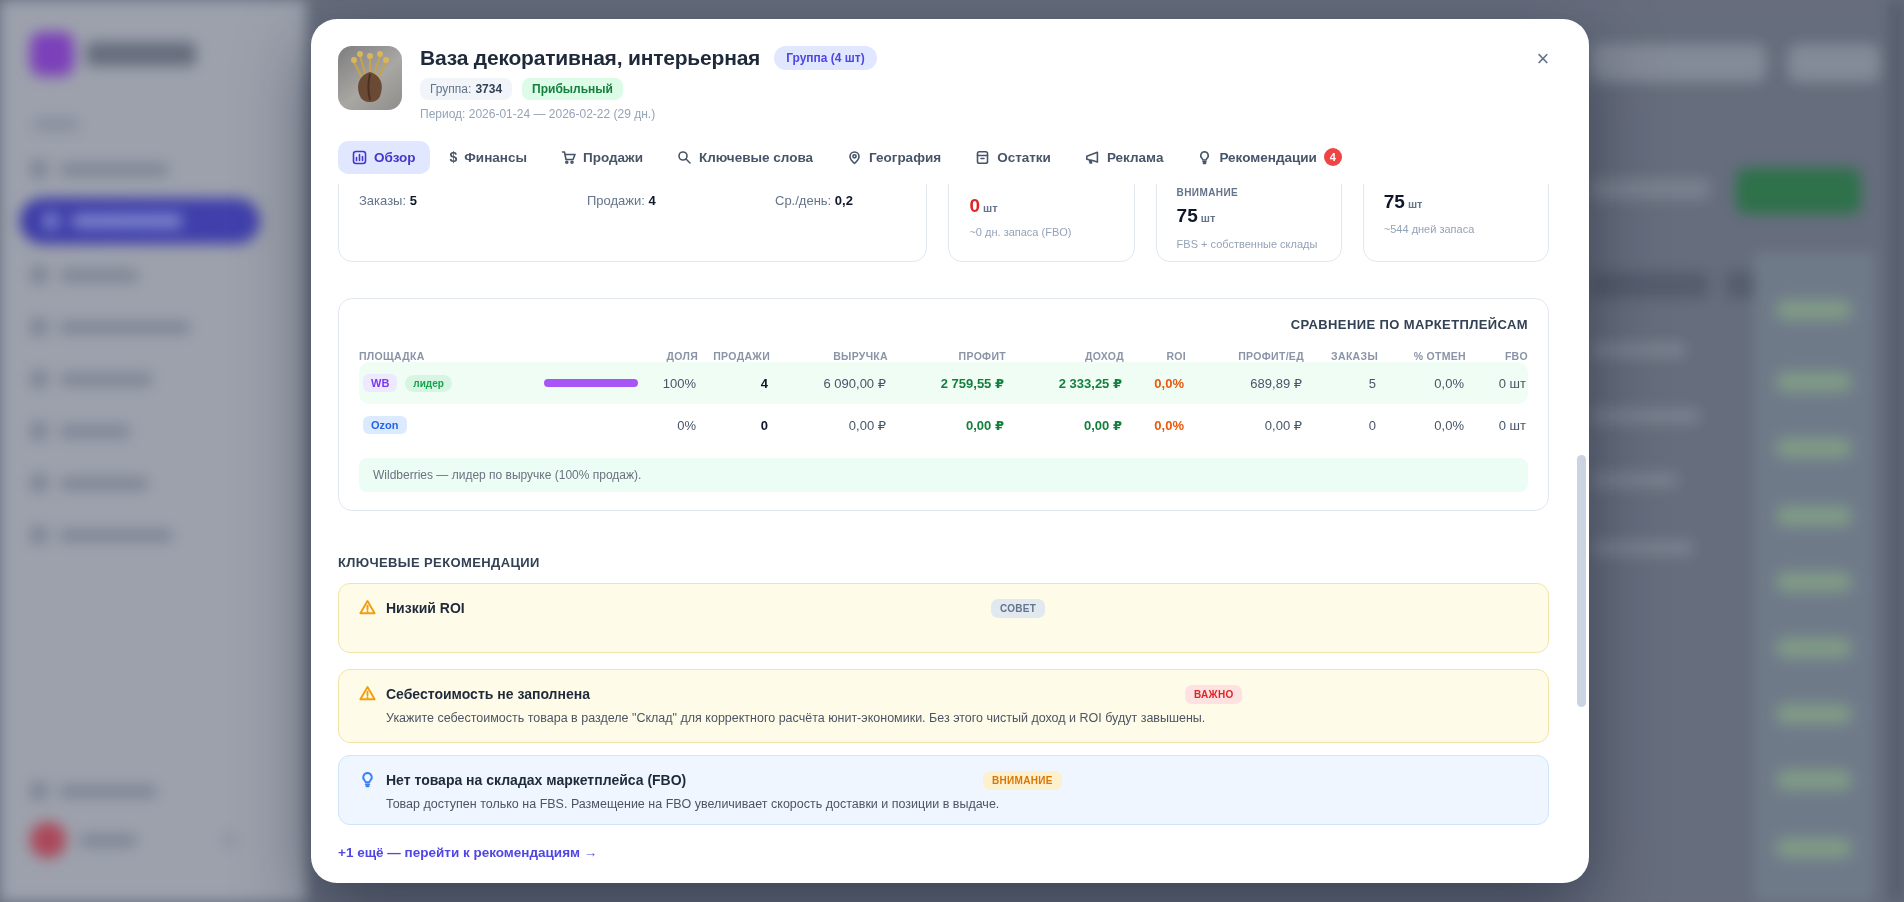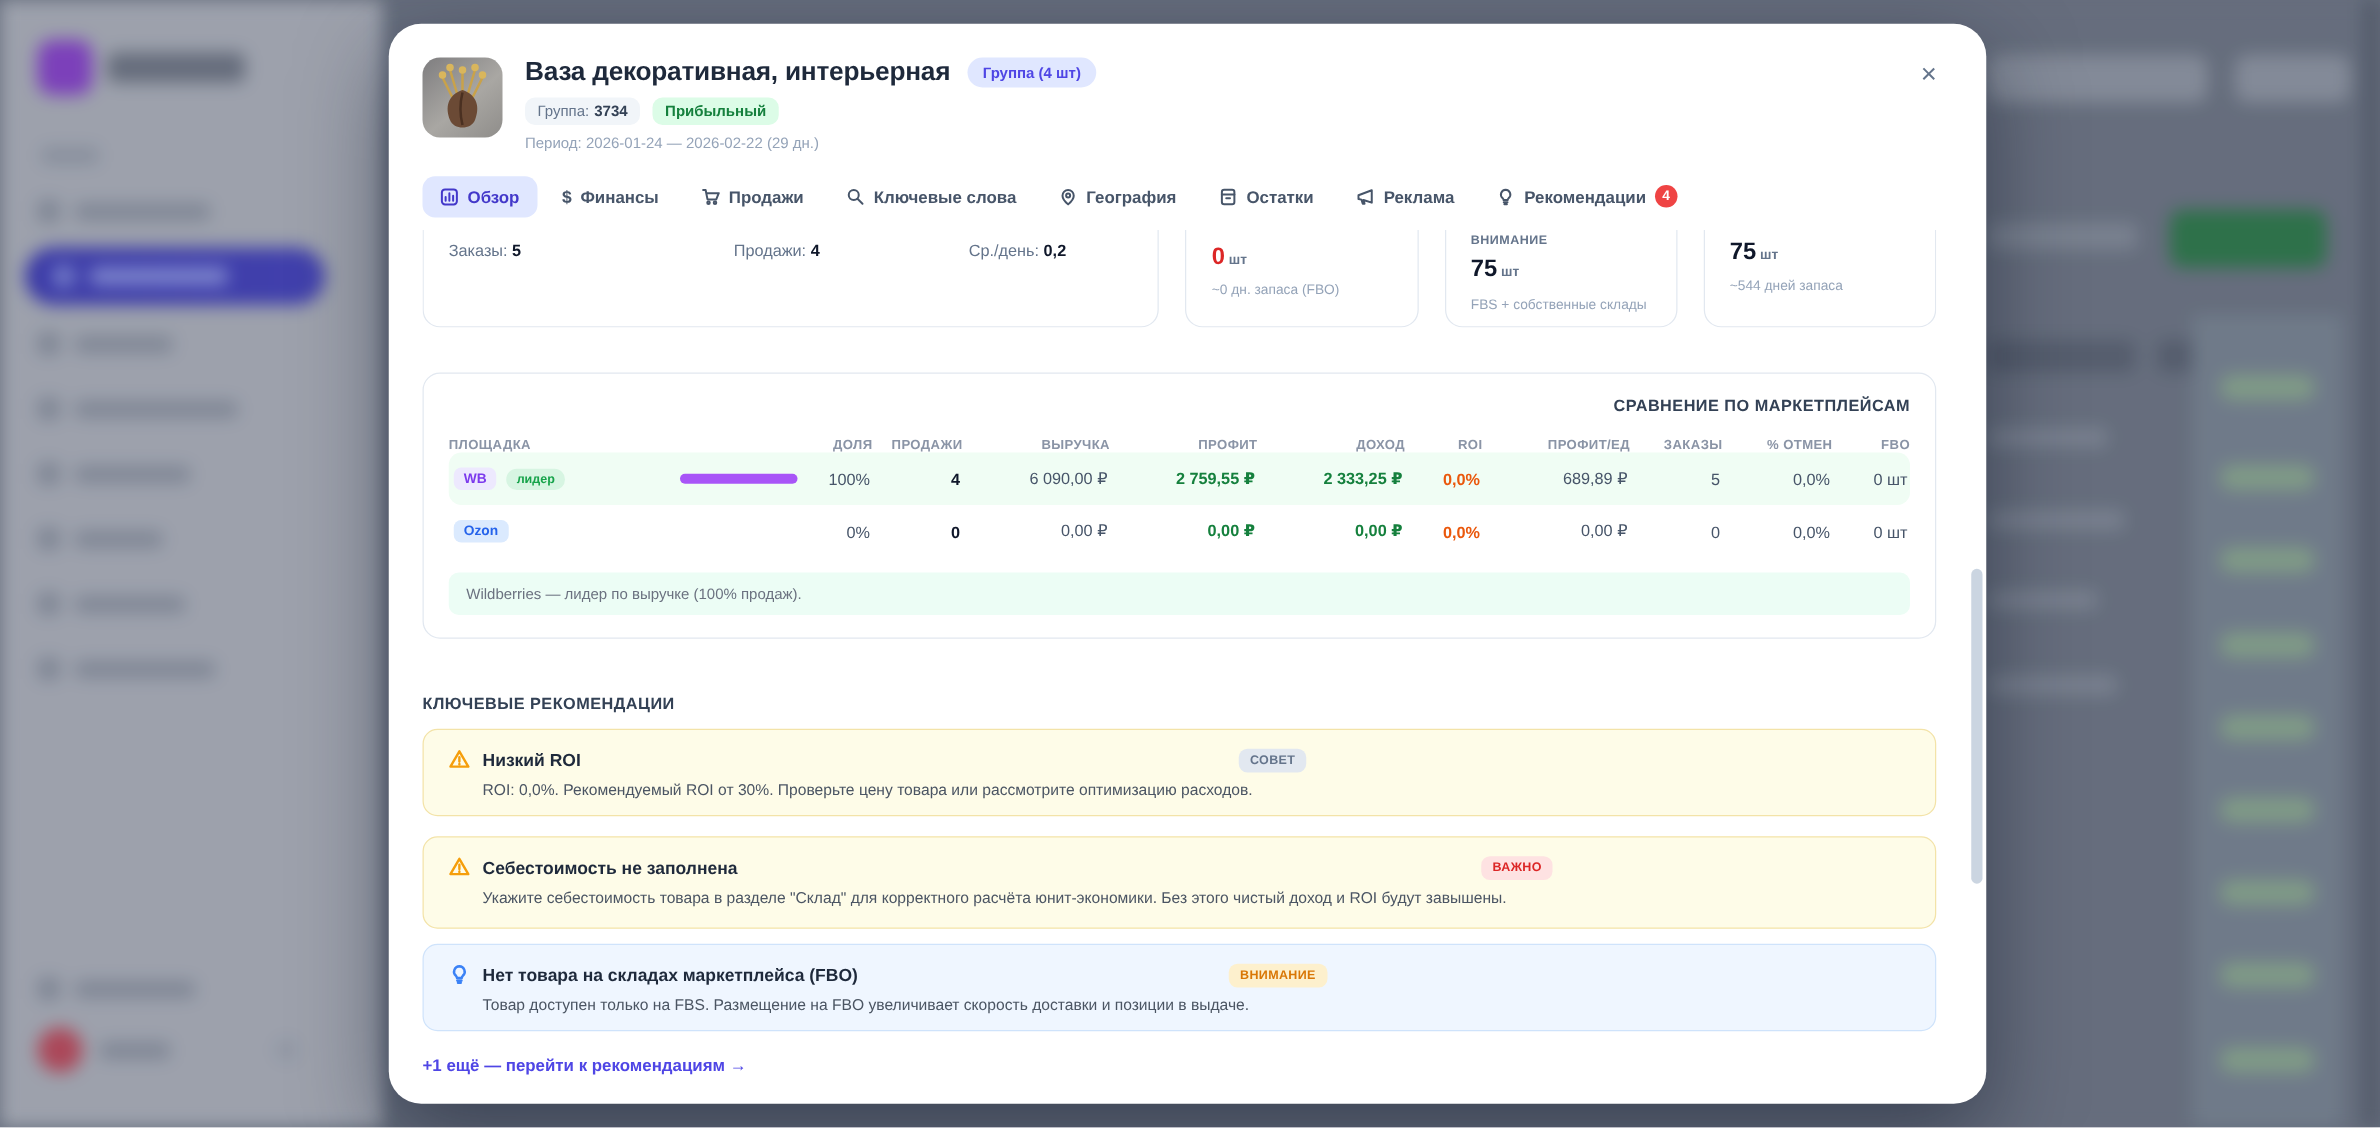--- a/index.html
+++ b/index.html
@@ -373,21 +373,20 @@
 
     <div class="rec-card warn" style="top:564px; height:70px;">
       <div class="rec-head">
         <svg viewBox="0 0 15 15">
             <path d="M7.5 1.8L13.8 12.6H1.2L7.5 1.8z"></path>
             <path d="M7.5 6v3M7.5 10.8v.4"></path>
           </svg>
         <span class="rec-name">Низкий ROI</span>
       </div>
       <span class="rec-badge b-advice">СОВЕТ</span>
-      <p class="rec-text">ROI: 0,0%. Рекомендуемый ROI от 30%. Проверьте цену товара или рассмотрите оптимизацию расходов.</p>
     </div>
 
     <div class="rec-card warn" style="top:650px; height:74px;">
       <div class="rec-head">
         <svg viewBox="0 0 15 15">
             <path d="M7.5 1.8L13.8 12.6H1.2L7.5 1.8z"></path>
             <path d="M7.5 6v3M7.5 10.8v.4"></path>
           </svg>
         <span class="rec-name">Себестоимость не заполнена</span>
       </div>

